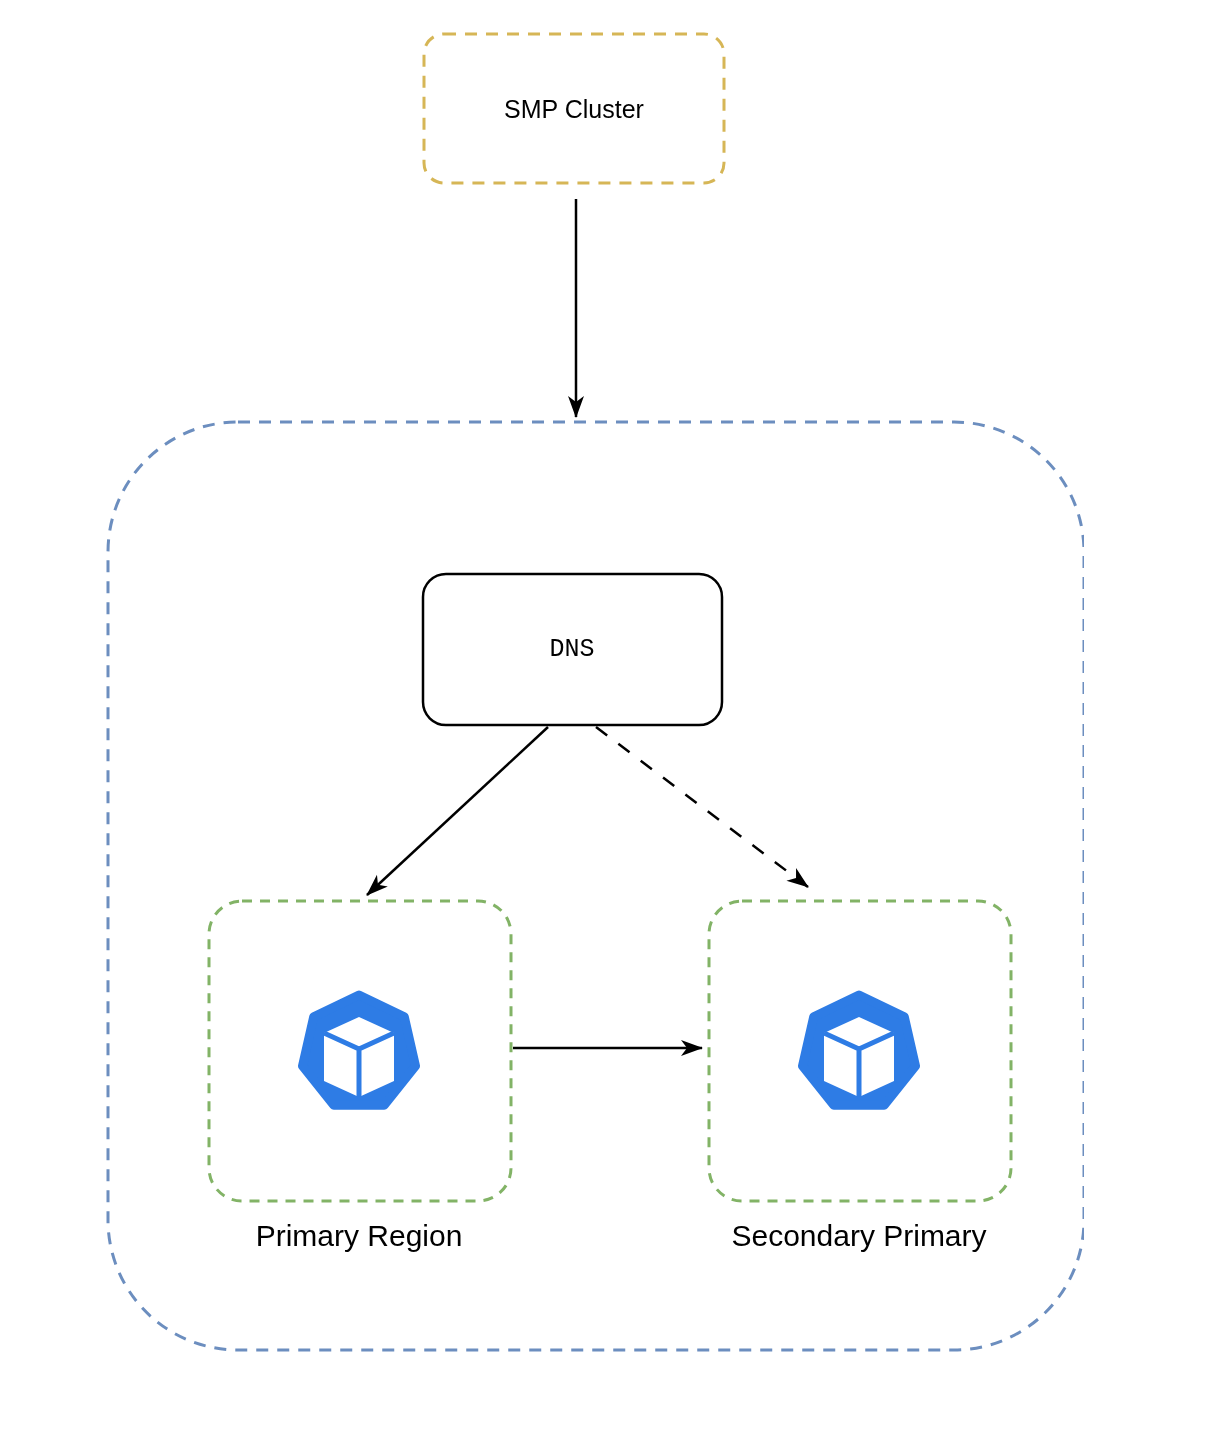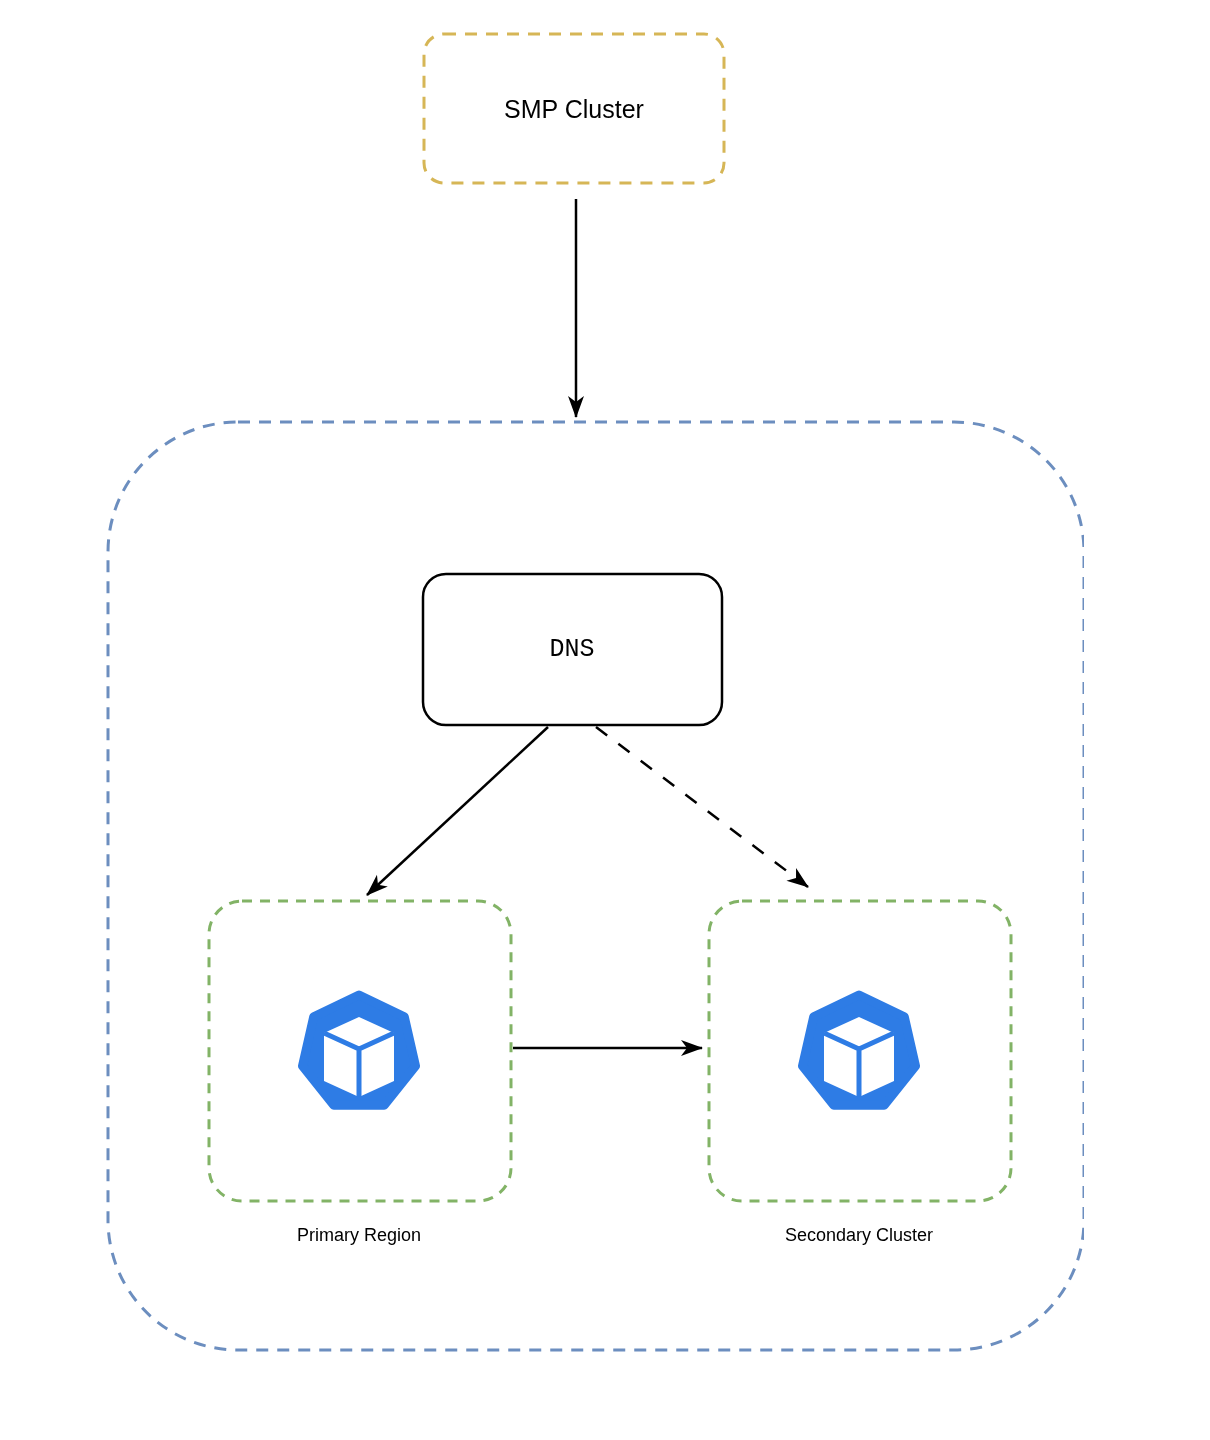--- a/index.html
+++ b/index.html
@@ -24,21 +24,21 @@
   .node-label {
     position: absolute;
     transform: translate(-50%, -50%);
     color: #000000;
     font-size: 25px;
     line-height: 1.2;
     white-space: nowrap;
     text-align: center;
   }
   .region-caption {
-    font-size: 18px;
+    font-size: 30px;
   }
 </style>
 </head>
 <body>
 
 <div class="canvas">
 
   <svg width="1210" height="1440" viewBox="0 0 1210 1440">
     <defs>
       <marker id="arrowhead" markerUnits="userSpaceOnUse" markerWidth="24" markerHeight="20" refX="22" refY="9" orient="auto">
@@ -76,15 +76,15 @@
       <path d="M-35,-20 L0,-4 L35,-20 M0,-4 L0,44" fill="none" stroke-width="5" stroke-linejoin="round" stroke="#2E7CE5"></path>
     </g>
   </svg>
 
   <div class="node-label" style="left:574px; top:109px;">SMP Cluster</div>
 
   <div class="node-label" style="left:572px; top:650px;font-family:Liberation Mono, monospace;">DNS</div>
 
   <div class="node-label region-caption" style="left:359px; top:1236px;">Primary Region</div>
 
-  <div class="node-label region-caption" style="left:859px; top:1236px;">Secondary Cluster</div>
+  <div class="node-label region-caption" style="left:859px; top:1236px;">Secondary Primary</div>
 
 </div>
 
 </body></html>

